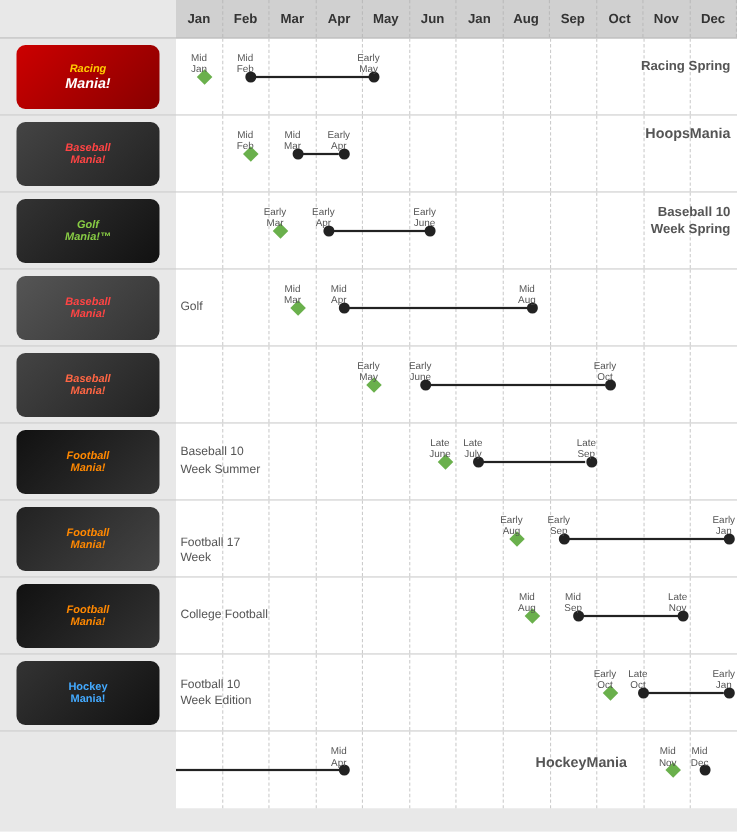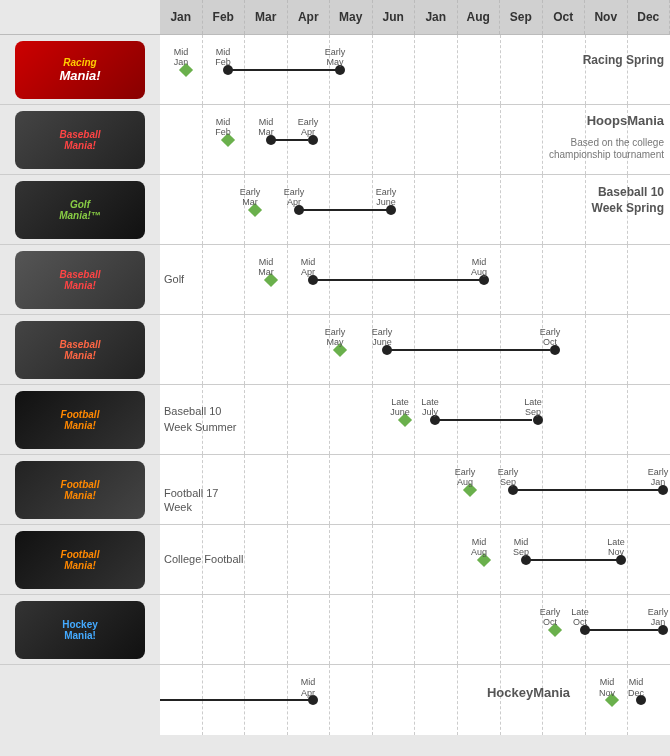--- a/index.html
+++ b/index.html
@@ -298,21 +298,20 @@
 
         <div class="tl-point-black" style="left:106px;"></div>
         <div class="tl-label tl-label-top" style="left:106px; bottom:52%;">Mid<br>Mar</div>
 
         <div class="tl-line" style="left:111px; width:37px;"></div>
 
         <div class="tl-point-black" style="left:148px;"></div>
         <div class="tl-label tl-label-top" style="left:148px; bottom:52%;">Early<br>Apr</div>
 
         <div class="row-title" style="right:6px; top:8px; font-size:13px;">HoopsMania</div>
-        <div class="row-subtitle" style="right:6px; top:32px; text-align:right;">Based on the college<br>championship tournament</div>
       </div>
 
       <div class="row">
         <div class="timeline-bg">
           <div class="col-stripe"></div>
           <div class="col-stripe"></div>
           <div class="col-stripe"></div>
           <div class="col-stripe"></div>
           <div class="col-stripe"></div>
           <div class="col-stripe"></div>
@@ -490,20 +489,21 @@
           <div class="col-stripe"></div>
           <div class="col-stripe"></div>
           <div class="col-stripe"></div>
           <div class="col-stripe"></div>
           <div class="col-stripe"></div>
           <div class="col-stripe"></div>
           <div class="col-stripe"></div>
           <div class="col-stripe"></div>
           <div class="col-stripe"></div>
         </div>
+        <div class="row-label" style="left:4px;">Football 10 Week Edition</div>
 
         <div class="tl-point" style="left:390px;"></div>
         <div class="tl-label tl-label-top" style="left:390px; bottom:52%;">Early<br>Oct</div>
 
         <div class="tl-point-black" style="left:420px;"></div>
         <div class="tl-label tl-label-top" style="left:420px; bottom:52%;">Late<br>Oct</div>
 
         <div class="tl-line" style="left:425px; width:73px;"></div>
 
         <div class="tl-point-black" style="left:498px;"></div>

